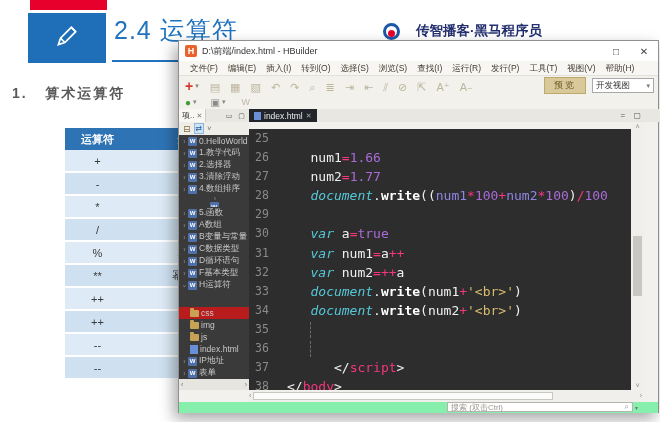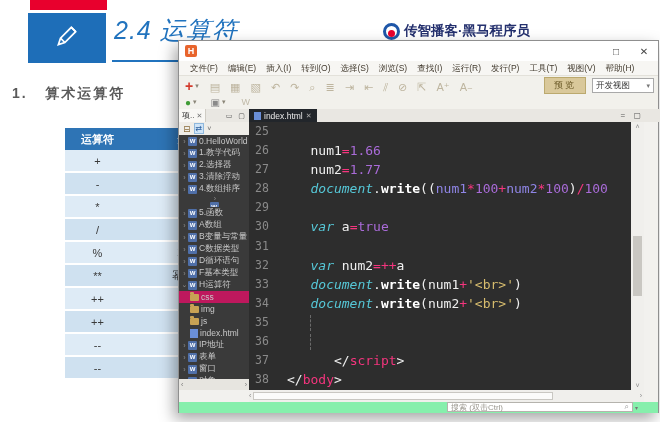--- a/index.html
+++ b/index.html
@@ -3,23 +3,23 @@
 <meta charset="utf-8">
 <style>
   html,body{margin:0;padding:0;}
   body{width:660px;height:422px;position:relative;overflow:hidden;background:#ffffff;
        font-family:"Liberation Sans","DejaVu Sans",sans-serif;}
   .abs{position:absolute;}
 
   
   .red-bar{left:30px;top:0;width:77px;height:10px;background:#E8002D;}
   .blue-box{left:28px;top:13px;width:78px;height:50px;background:#1E6EB8;display:flex;align-items:center;justify-content:center;}
-  .slide-title{left:114px;top:14px;font-size:25px;color:#2173BE;letter-spacing:1px;font-style:italic;}
+  .slide-title{left:114px;top:14px;font-size:25px;color:#2173BE;letter-spacing:1px;}
   .title-rule{left:112px;top:60px;width:330px;height:2px;background:#2173BE;}
-  .logo{left:383px;top:22px;display:flex;align-items:center;gap:4px;}
+  .logo{left:383px;top:22px;display:flex;align-items:center;gap:16px;}
   .logo-mark{width:17px;height:17px;border-radius:50%;border:3px solid #1E56A8;position:relative;box-sizing:border-box;}
   .logo-mark::after{content:"";position:absolute;left:2px;top:4px;width:7px;height:7px;border-radius:50%;background:#E8002D;}
   .logo-text{font-size:13.5px;font-weight:bold;color:#24306e;}
   .section-heading{left:12px;top:85px;font-size:14px;font-weight:bold;color:#5a5a5a;letter-spacing:2px;}
 
   
   .op-table{left:65px;top:128px;width:182px;}
   .op-row{display:flex;}
   .op-th{height:22px;background:#2E74B5;color:#fff;font-size:11px;font-weight:bold;
          display:flex;align-items:center;justify-content:center;}
@@ -69,32 +69,32 @@
   .picon2{color:#2b5d9b;font-size:8px;background:#cfe4f7;border:1px solid #8fb8dd;padding:0 1px;}
   .pcaret{color:#666;font-size:7px;}
   .ptree{left:0;top:26px;width:70px;height:244px;overflow:hidden;}
   .titem{height:12px;display:flex;align-items:center;white-space:nowrap;overflow:hidden;font-size:8.5px;color:#c8c8c8;}
   .titem .tw{width:9px;height:9px;background:#4f6fa8;color:#fff;font-size:6px;font-weight:bold;border-radius:1px;
              display:flex;align-items:center;justify-content:center;margin-right:2px;flex:0 0 9px;}
   .titem .arrow{width:7px;color:#8f8f8f;font-size:7px;flex:0 0 7px;text-align:center;}
   .titem .fold{width:9px;height:7px;background:#C7A254;border-radius:1px;margin-right:2px;flex:0 0 9px;position:relative;}
   .titem .fold::before{content:"";position:absolute;top:-2px;left:0;width:4px;height:2px;background:#C7A254;border-radius:1px 1px 0 0;}
   .titem .fico{width:8px;height:9px;background:#6a8fd8;margin-right:2px;flex:0 0 8px;}
-  .titem.sel{background:#be185d;}
+  .titem.sel{background:#b91c1c;margin-top:16px;}
   .pscroll{left:0;top:270px;width:70px;height:11px;background:#e7e5e0;color:#777;font-size:7px;
            display:flex;align-items:center;justify-content:space-between;padding:0 2px;box-sizing:border-box;}
 
   
   .etabs{left:70px;top:68px;width:411px;height:13px;background:#e9e7e2;display:flex;align-items:center;}
   .etab{height:13px;background:#22262b;color:#e8e8e8;font-size:8.5px;display:flex;align-items:center;gap:3px;padding:0 5px;}
   .etab .fico{width:7px;height:8px;background:#6a8fd8;}
   .etab .x{color:#aaa;font-size:7px;}
   .etab-right{margin-left:auto;color:#555;font-size:8px;padding-right:16px;letter-spacing:3px;}
 
-  .code{left:70px;top:81px;width:382px;height:268px;background:#2d2d2d;overflow:hidden;
+  .code{left:70px;top:88px;width:382px;height:268px;background:#2d2d2d;overflow:hidden;
         font-family:"DejaVu Sans Mono","Liberation Mono",monospace;font-size:13px;line-height:19.1px;}
   .cline{height:19.1px;white-space:pre;display:flex;}
   .gut{width:30px;flex:0 0 30px;text-align:left;padding-left:6px;color:#8a8a8a;font-size:11.5px;box-sizing:border-box;}
   .ctext{padding-left:8px;position:relative;}
   .c-plain{color:#efefef;}
   .c-kw{color:#56c8d8;font-style:italic;}
   .c-fn{color:#ffffff;font-weight:bold;}
   .c-op{color:#f5357e;}
   .c-num{color:#a96bd8;}
   .c-ident{color:#8f85e6;}
@@ -185,20 +185,21 @@
         <div class="op-td col1">--</div>
         <div class="op-td col2">自减</div>
       </div>
     </div>
 </div>
 
 <div class="abs win">
 
   <div class="abs titlebar">
     <span class="hb-icon">H</span>
+    <span class="win-title">D:\前端/index.html - HBuilder</span>
     <span class="win-controls">
       <span class="win-btn">□</span>
       <span class="win-btn">✕</span>
     </span>
   </div>
 
   <div class="abs menubar" id="menubar">
       <span class="menu-item">文件(F)</span>
       <span class="menu-item">编辑(E)</span>
       <span class="menu-item">插入(I)</span>
@@ -363,21 +364,21 @@
     <span class="etab-right">= ▢</span>
   </div>
 
   <div class="abs code" id="code">
       <div class="cline"><span class="gut">25</span><span class="ctext"></span></div>
       <div class="cline"><span class="gut">26</span><span class="ctext"><span class="c-plain">   </span><span class="c-plain">num1</span><span class="c-op">=</span><span class="c-num">1.66</span></span></div>
       <div class="cline"><span class="gut">27</span><span class="ctext"><span class="c-plain">   </span><span class="c-plain">num2</span><span class="c-op">=</span><span class="c-num">1.77</span></span></div>
       <div class="cline"><span class="gut">28</span><span class="ctext"><span class="c-plain">   </span><span class="c-kw">document</span><span class="c-plain">.</span><span class="c-fn">write</span><span class="c-plain">((</span><span class="c-ident">num1</span><span class="c-op">*</span><span class="c-num">100</span><span class="c-op">+</span><span class="c-ident">num2</span><span class="c-op">*</span><span class="c-num">100</span><span class="c-plain">)</span><span class="c-op">/</span><span class="c-num">100</span></span></div>
       <div class="cline"><span class="gut">29</span><span class="ctext"></span></div>
       <div class="cline"><span class="gut">30</span><span class="ctext"><span class="c-plain">   </span><span class="c-kw">var</span><span class="c-plain"> a</span><span class="c-op">=</span><span class="c-num">true</span></span></div>
-      <div class="cline"><span class="gut">31</span></div>
+      <div class="cline"><span class="gut">31</span><span class="ctext"><span class="c-plain">   </span><span class="c-kw">var</span><span class="c-plain"> num1</span><span class="c-op">=</span><span class="c-plain">a</span><span class="c-op">++</span></span></div>
       <div class="cline"><span class="gut">32</span><span class="ctext"><span class="c-plain">   </span><span class="c-kw">var</span><span class="c-plain"> num2</span><span class="c-op">=</span><span class="c-op">++</span><span class="c-plain">a</span></span></div>
       <div class="cline"><span class="gut">33</span><span class="ctext"><span class="c-plain">   </span><span class="c-kw">document</span><span class="c-plain">.</span><span class="c-fn">write</span><span class="c-plain">(</span><span class="c-plain">num1</span><span class="c-op">+</span><span class="c-str">'&lt;br&gt;'</span><span class="c-plain">)</span></span></div>
       <div class="cline"><span class="gut">34</span><span class="ctext"><span class="c-plain">   </span><span class="c-kw">document</span><span class="c-plain">.</span><span class="c-fn">write</span><span class="c-plain">(</span><span class="c-plain">num2</span><span class="c-op">+</span><span class="c-str">'&lt;br&gt;'</span><span class="c-plain">)</span></span></div>
       <div class="cline"><span class="gut">35</span><span class="ctext"><span class="guide"></span></span></div>
       <div class="cline"><span class="gut">36</span><span class="ctext"><span class="guide"></span></span></div>
       <div class="cline"><span class="gut">37</span><span class="ctext"><span class="c-plain">      </span><span class="c-plain">&lt;/</span><span class="c-tag">script</span><span class="c-plain">&gt;</span></span></div>
       <div class="cline"><span class="gut">38</span><span class="ctext"><span class="c-plain"></span><span class="c-plain">&lt;/</span><span class="c-tag">body</span><span class="c-plain">&gt;</span></span></div>
     </div>
 
   <div class="abs vscroll">

